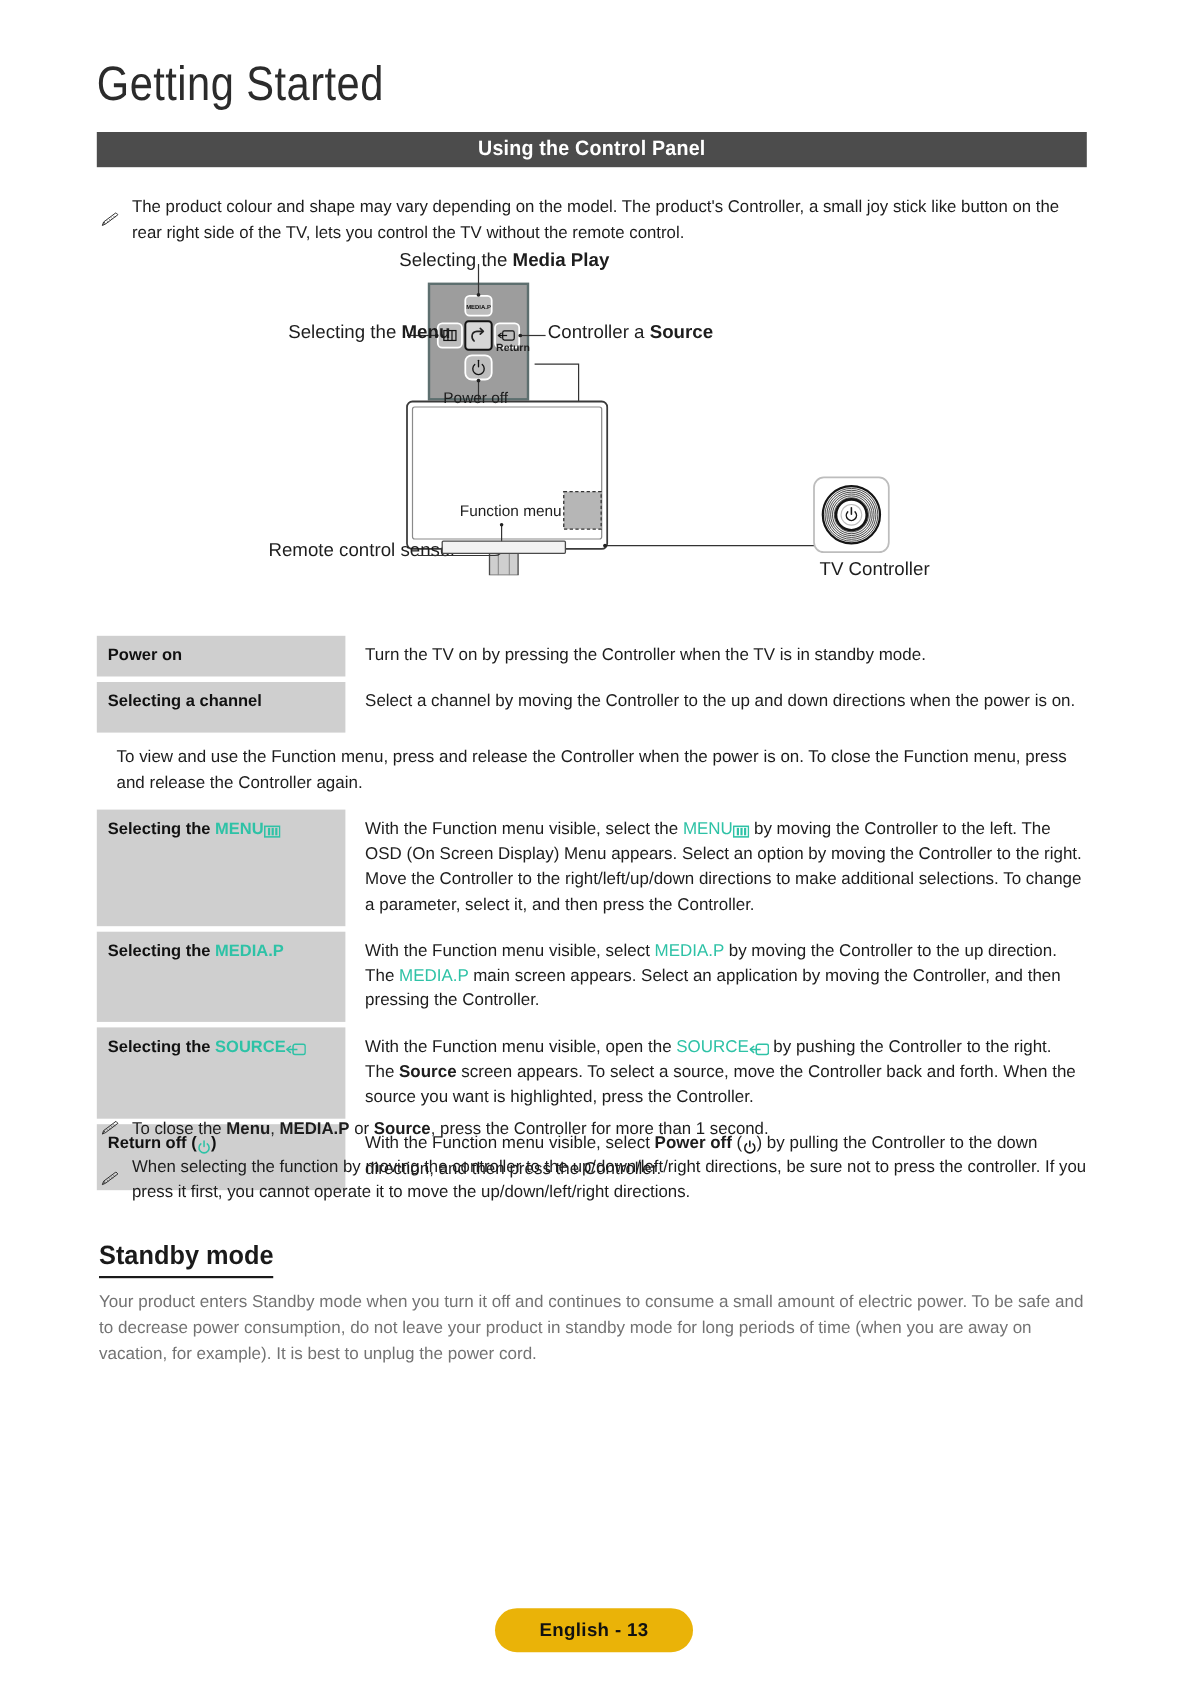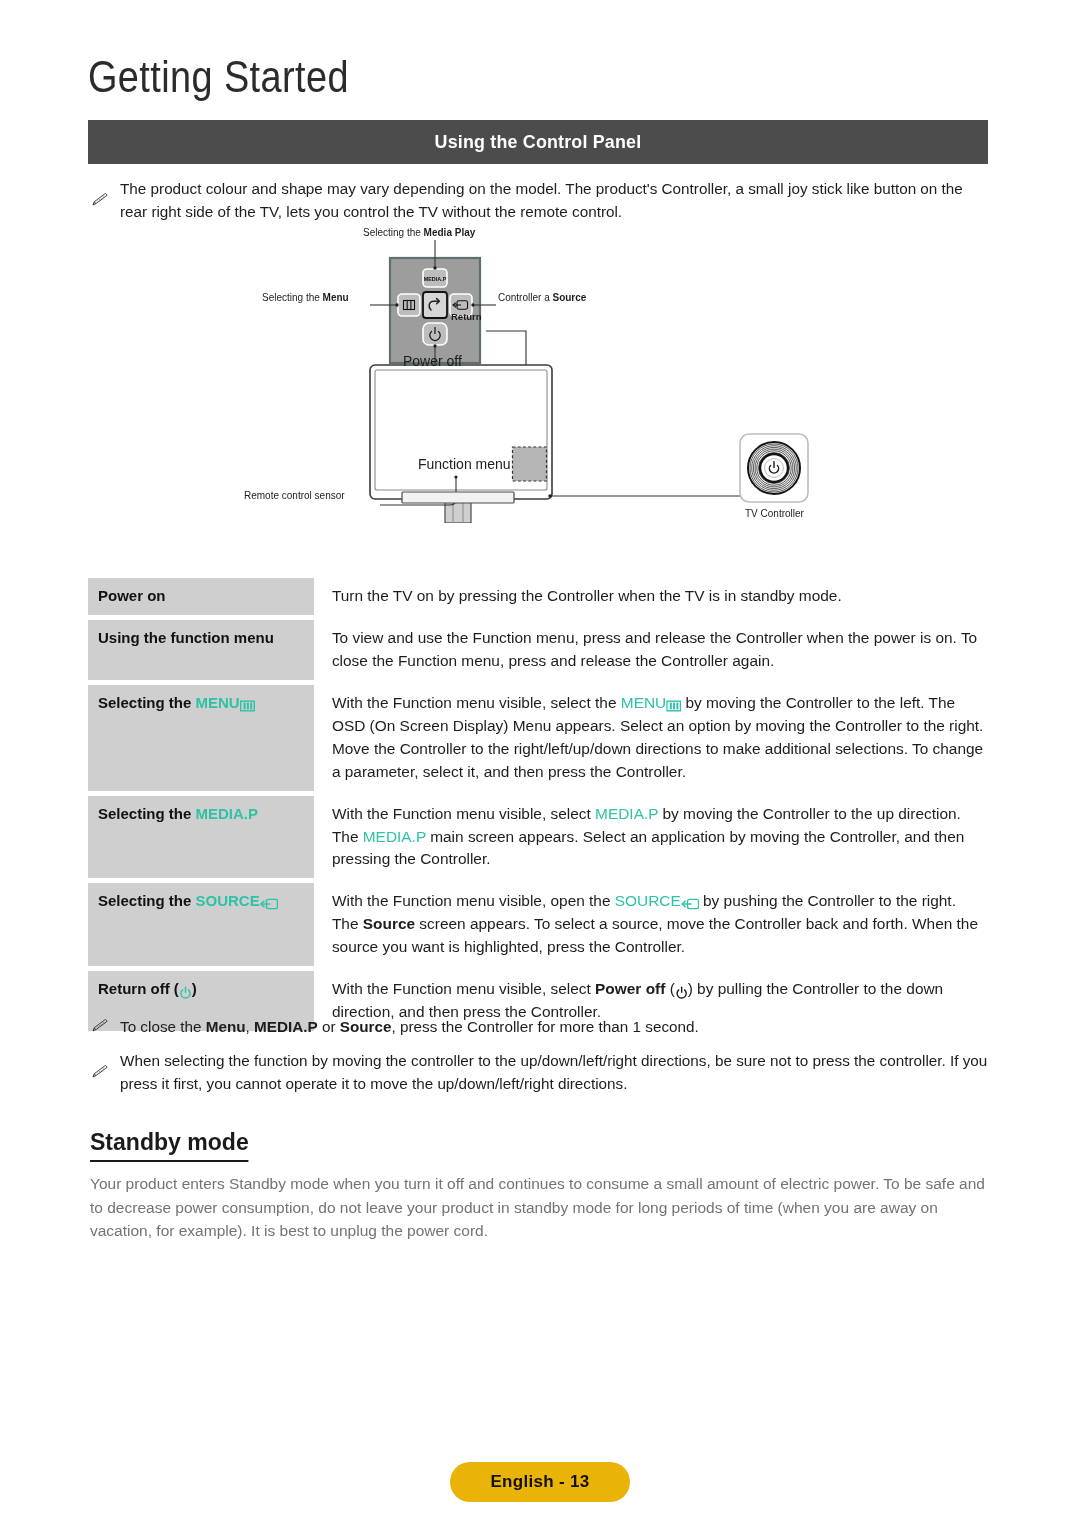--- a/index.html
+++ b/index.html
@@ -36,21 +36,21 @@
     transform-origin: left center;
     white-space: nowrap;
   }
 
   
   .section-bar {
     position: absolute;
     left: 88px;
     top: 120px;
     width: 900px;
-    height: 44px;
+    height: 32px;
     background: #4c4c4c;
     display: flex;
     align-items: center;
     justify-content: center;
   }
   .section-bar-label {
     color: #ffffff;
     font-size: 19px;
     font-weight: bold;
     letter-spacing: 0.2px;
@@ -90,21 +90,21 @@
     position: absolute;
     left: 240px;
     top: 228px;
     width: 620px;
     height: 295px;
   }
   .diagram svg { display: block; }
 
   .dlabel {
     position: absolute;
-    font-size: 10px;
+    font-size: 17px;
     color: #1d1d1d;
     white-space: nowrap;
   }
   .dlabel b { font-weight: bold; }
   .dlabel.big { font-size: 14px; }
 
   
   .op-table {
     position: absolute;
     left: 88px;
@@ -333,25 +333,30 @@
     <div class="op-row">
       <div class="op-term" style="min-height:34px;">
         <span>Power on</span>
       </div>
       <div class="op-desc">
         <span>Turn the TV on by pressing the Controller when the TV is in standby mode.</span>
       </div>
     </div>
 
 
-
     <div class="op-row">
       <div class="op-term" style="min-height:46px;">
-        <span>Using the function menu</span>
-      </div>
+        <span>Selecting a channel</span>
+      </div>
+      <div class="op-desc">
+        <span>Select a channel by moving the Controller to the up and down directions when the power is on.</span>
+      </div>
+    </div>
+
+    <div class="op-row">
       <div class="op-desc">
         <span>To view and use the Function menu, press and release the Controller when the power is on. To close the Function menu, press and release the Controller again.</span>
       </div>
     </div>
 
     <div class="op-row">
       <div class="op-term" style="min-height:72px;">
         <span>Selecting the </span><span class="teal">MENU</span><span class="ico teal"><svg width="15" height="12" viewBox="0 0 15 12">
               <rect x="0.7" y="1.2" width="13.6" height="9.6" fill="none" stroke="#2ec2a6" stroke-width="1.4"></rect>
               <rect x="3.6" y="2.6" width="2" height="6.8" fill="#2ec2a6"></rect>

